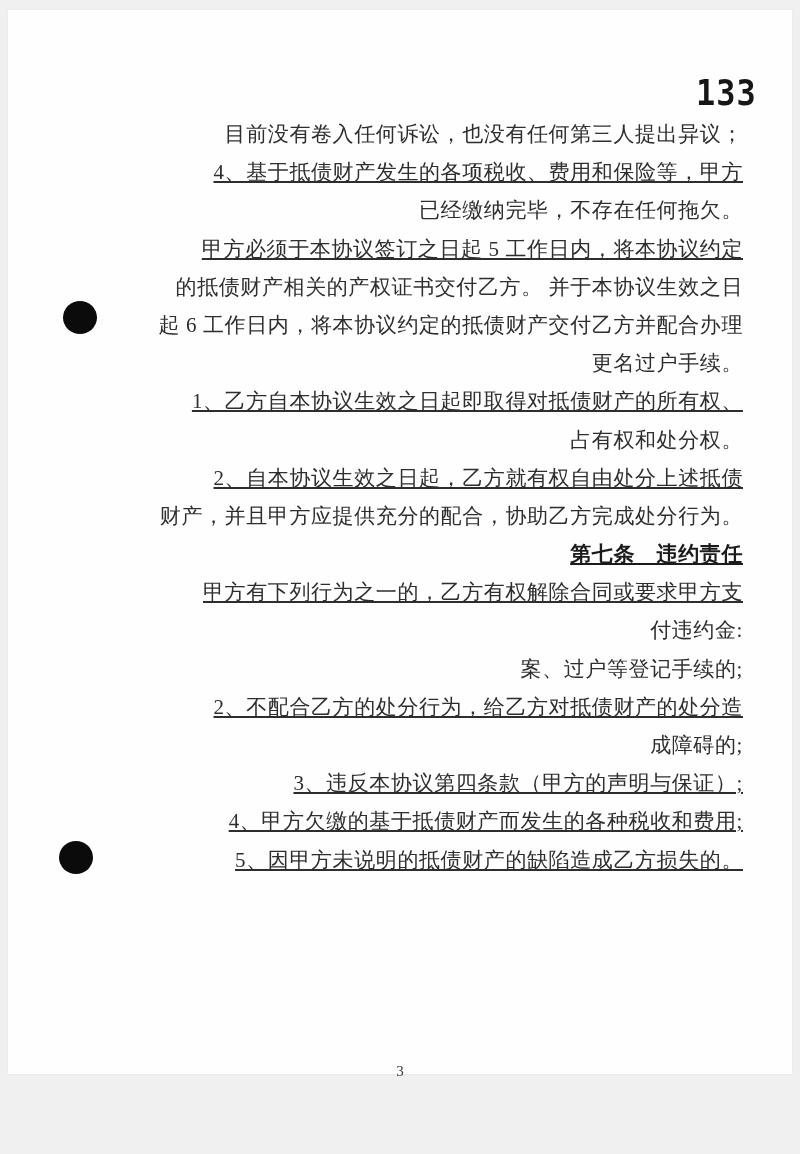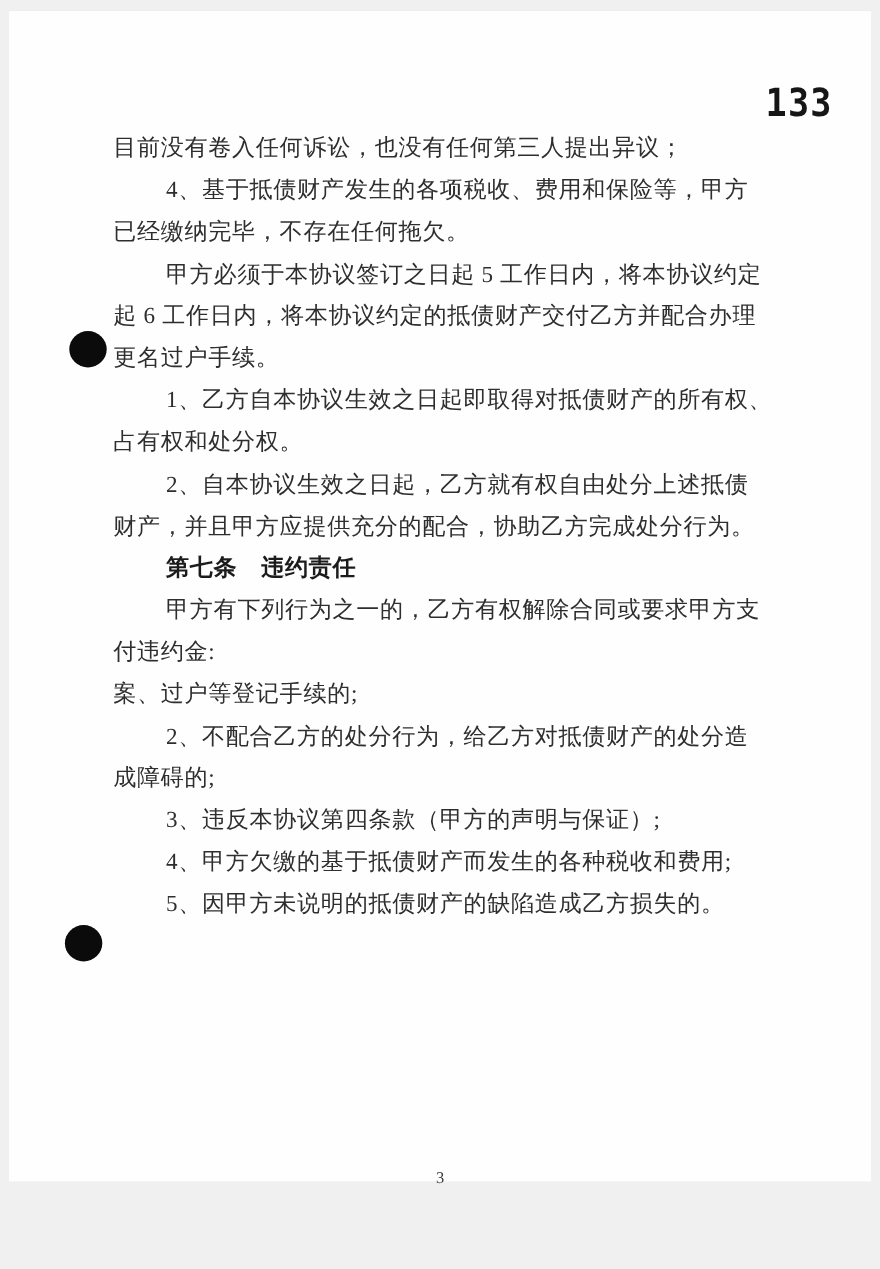--- a/index.html
+++ b/index.html
@@ -47,22 +47,23 @@
     left: 95px; top: 105px;
     width: 640px;
   }
   .line {
     height: 38.2px;
     line-height: 38.2px;
     font-size: 21px;
     letter-spacing: 0.6px;
     color: #2e2e2e;
     white-space: nowrap;
+    text-align: right;
   }
-  .line.indent { padding-left: 48px; }
+  .line.indent { padding-left: 48px; text-decoration: underline; }
   .line.heading {
     font-weight: bold;
     color: #1b1b1b;
   }
   .footer-page-number {
     position: absolute;
     left: 0; top: 1053px;
     width: 784px;
     text-align: center;
     font-size: 15px;
@@ -79,20 +80,21 @@
     <div class="stamp-number">133</div>
 
     <span class="hole-punch top"></span>
     <span class="hole-punch bottom"></span>
 
     <div class="doc-body">
         <div class="line body">目前没有卷入任何诉讼，也没有任何第三人提出异议；</div>
         <div class="line body indent">4、基于抵债财产发生的各项税收、费用和保险等，甲方</div>
         <div class="line body">已经缴纳完毕，不存在任何拖欠。</div>
         <div class="line body indent">甲方必须于本协议签订之日起 5 工作日内，将本协议约定</div>
+        <div class="line body">的抵债财产相关的产权证书交付乙方。 并于本协议生效之日</div>
         <div class="line body">起 6 工作日内，将本协议约定的抵债财产交付乙方并配合办理</div>
         <div class="line body">更名过户手续。</div>
         <div class="line body indent">1、乙方自本协议生效之日起即取得对抵债财产的所有权、</div>
         <div class="line body">占有权和处分权。</div>
         <div class="line body indent">2、自本协议生效之日起，乙方就有权自由处分上述抵债</div>
         <div class="line body">财产，并且甲方应提供充分的配合，协助乙方完成处分行为。</div>
         <div class="line heading indent">第七条　违约责任</div>
         <div class="line body indent">甲方有下列行为之一的，乙方有权解除合同或要求甲方支</div>
         <div class="line body">付违约金:</div>
         <div class="line body">案、过户等登记手续的;</div>

